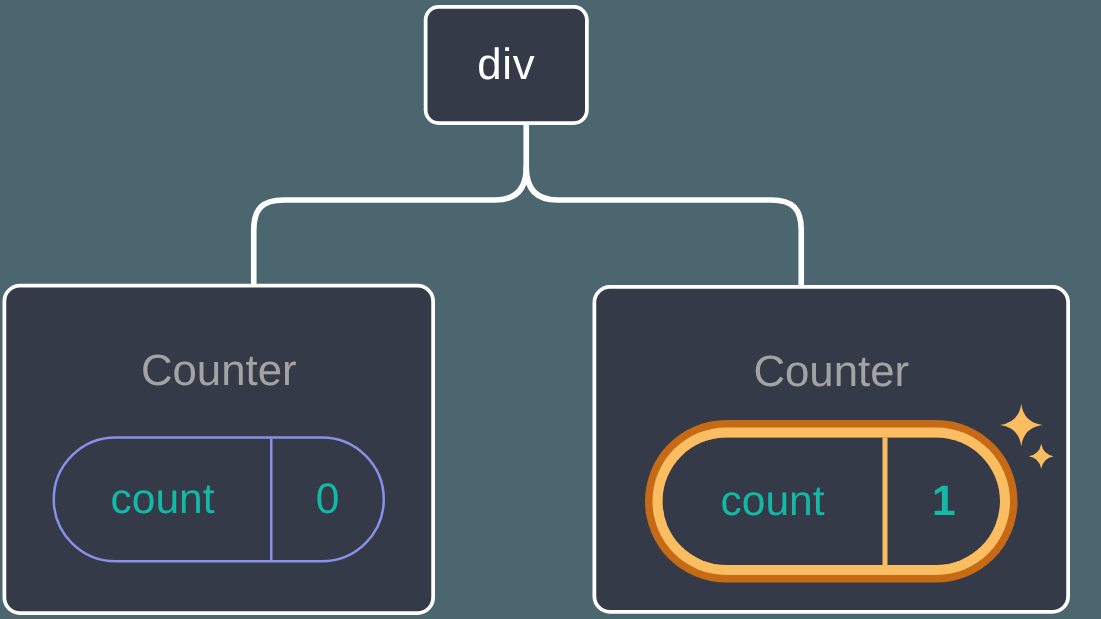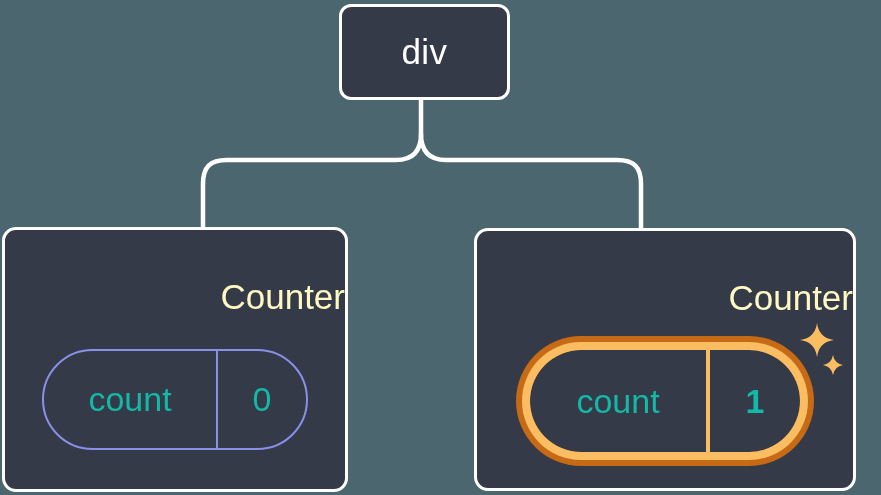--- a/index.html
+++ b/index.html
@@ -8,21 +8,21 @@
     position: relative;
     background: #4C666F;
     font-family: "Liberation Sans", sans-serif;
     overflow: hidden;
   }
 
   
   .root-node {
     position: absolute;
     left: 339px; top: 4px;
-    width: 171px; height: 96px;
+    width: 132px; height: 96px;
     background: #343A47;
     border: 3px solid #FFFFFF;
     border-radius: 12px;
     box-sizing: border-box;
     display: flex; align-items: center; justify-content: center;
     color: #FFFFFF;
     font-size: 35px;
     letter-spacing: 0.5px;
   }
 
@@ -42,22 +42,22 @@
     background: #343A47;
     border: 3px solid #FFFFFF;
     border-radius: 14px;
     box-sizing: border-box;
   }
   .card.left  { left: 2px;   top: 227px; width: 346px; height: 265px; }
   .card.right { left: 474px; top: 228px; width: 382px; height: 263px; }
 
   .card-title {
     position: absolute; top: 46px; left: 0; right: 0;
-    text-align: right;
-    color: #fef9c3;
+    text-align: center;
+    color: #a3a3a3;
     font-size: 35px;
     font-weight: 500;
     line-height: 42px;
   }
 
   
   .pill {
     position: absolute; top: 119px; left: 50%;
     transform: translateX(-50%);
     box-sizing: border-box;

